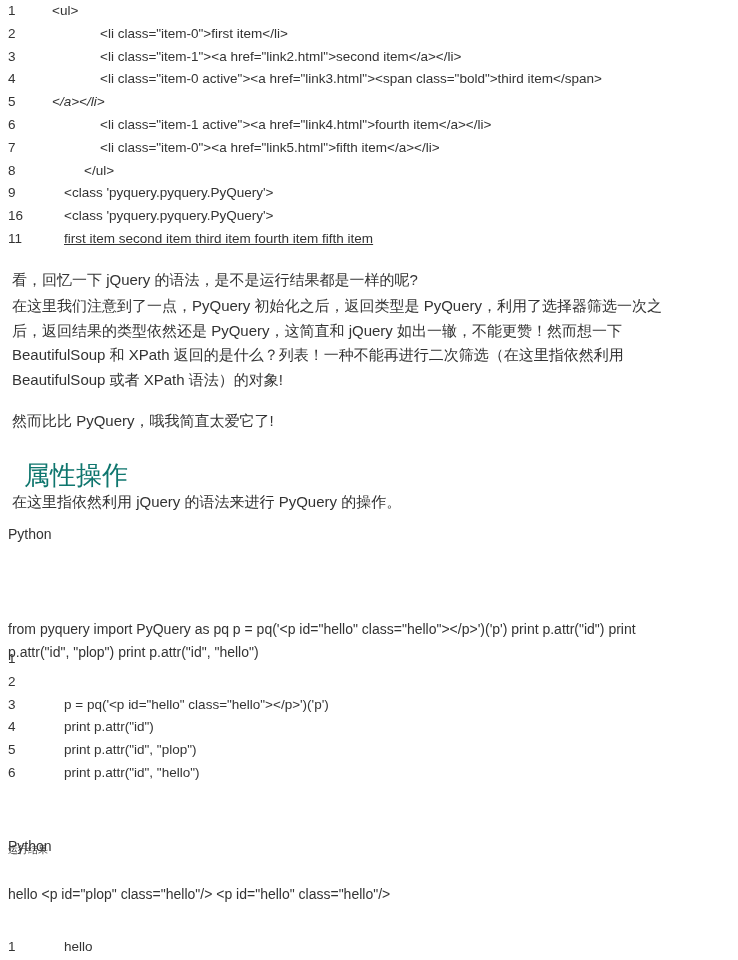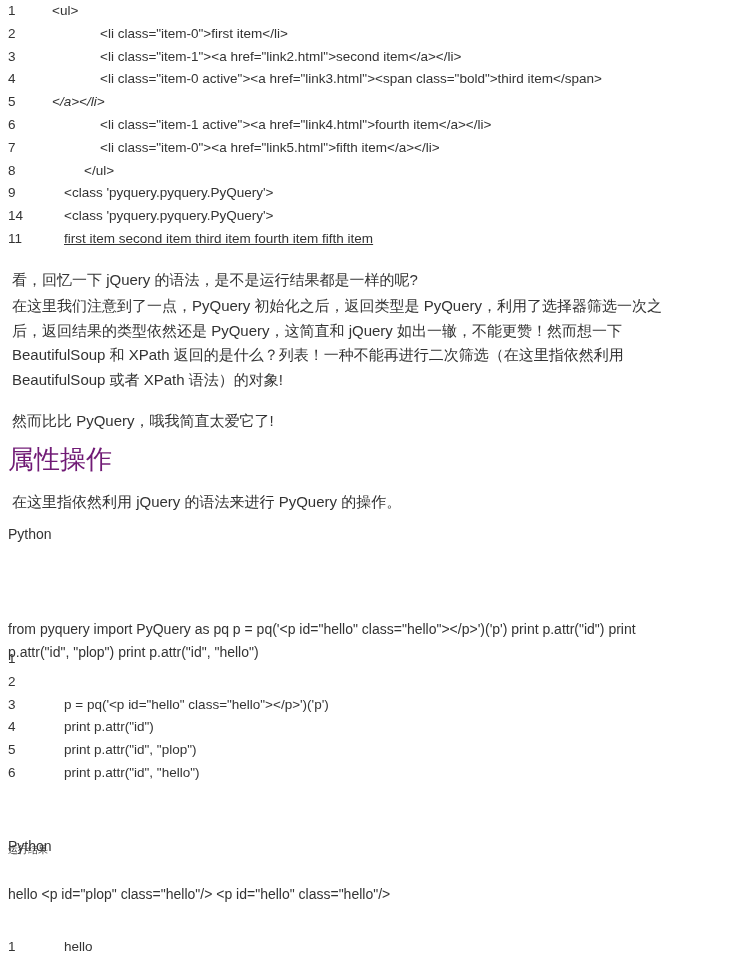--- a/index.html
+++ b/index.html
@@ -6,40 +6,40 @@
     body {
       width: 738px; height: 960px; overflow: hidden;
       font-family: "Liberation Sans", "DejaVu Sans", sans-serif;
       color: #333333; font-size: 14px;
     }
     .page { position: relative; padding: 0 8px; }
     .code-line { position: relative; height: 22.8px; line-height: 22.8px; font-size: 13.5px; white-space: pre; }
     .ln { position: absolute; left: 0; width: 40px; }
     .code { position: absolute; left: 56px; }
     .para { font-size: 15px; line-height: 24.5px; margin: 4px; }
-    .heading { font-size: 26px; color: #701a75; margin: 0; line-height: 34px; font-weight: normal; }
+    .heading { font-size: 26px; color: #0f766e; margin: 16px; line-height: 34px; font-weight: normal; }
     .label { font-size: 14px; line-height: 20px; margin: 0; }
     .flat { font-size: 14px; line-height: 22.8px; margin: 0; }
   </style>
 </head>
 <body>
 
 <div class="page">
 
   <div id="cb1" style="position:absolute; top:0; left:8px; width:720px;">
       <div class="code-line"><span class="ln">1</span><span class="code" style="left: 44px;">&lt;ul&gt;</span></div>
       <div class="code-line"><span class="ln">2</span><span class="code" style="left: 92px;">&lt;li class="item-0"&gt;first item&lt;/li&gt;</span></div>
       <div class="code-line"><span class="ln">3</span><span class="code" style="left: 92px;">&lt;li class="item-1"&gt;&lt;a href="link2.html"&gt;second item&lt;/a&gt;&lt;/li&gt;</span></div>
       <div class="code-line"><span class="ln">4</span><span class="code" style="left: 92px;">&lt;li class="item-0 active"&gt;&lt;a href="link3.html"&gt;&lt;span class="bold"&gt;third item&lt;/span&gt;</span></div>
       <div class="code-line"><span class="ln">5</span><span class="code" style="left: 44px; font-style: italic;">&lt;/a&gt;&lt;/li&gt;</span></div>
       <div class="code-line"><span class="ln">6</span><span class="code" style="left: 92px;">&lt;li class="item-1 active"&gt;&lt;a href="link4.html"&gt;fourth item&lt;/a&gt;&lt;/li&gt;</span></div>
       <div class="code-line"><span class="ln">7</span><span class="code" style="left: 92px;">&lt;li class="item-0"&gt;&lt;a href="link5.html"&gt;fifth item&lt;/a&gt;&lt;/li&gt;</span></div>
       <div class="code-line"><span class="ln">8</span><span class="code" style="left: 76px;">&lt;/ul&gt;</span></div>
       <div class="code-line"><span class="ln">9</span><span class="code" style="left: 56px;">&lt;class 'pyquery.pyquery.PyQuery'&gt;</span></div>
-      <div class="code-line"><span class="ln">14</span><span class="code" style="left: 56px;">&lt;class 'pyquery.pyquery.PyQuery'&gt;</span></div>
+      <div class="code-line"><span class="ln">16</span><span class="code" style="left: 56px;">&lt;class 'pyquery.pyquery.PyQuery'&gt;</span></div>
       <div class="code-line"><span class="ln">11</span><span class="code" style="left: 56px; text-decoration: underline;">first item second item third item fourth item fifth item</span></div>
     </div>
 
   <p class="para" style="position:absolute; top:264px; left:8px; width:660px;">看，回忆一下 jQuery 的语法，是不是运行结果都是一样的呢?</p>
 
   <p class="para" style="position:absolute; top:290px; left:8px; width:660px;">在这里我们注意到了一点，PyQuery 初始化之后，返回类型是 PyQuery，利用了选择器筛选一次之后，返回结果的类型依然还是 PyQuery，这简直和 jQuery 如出一辙，不能更赞！然而想一下 BeautifulSoup 和 XPath 返回的是什么？列表！一种不能再进行二次筛选（在这里指依然利用 BeautifulSoup 或者 XPath 语法）的对象!</p>
 
   <p class="para" style="position:absolute; top:405px; left:8px; width:660px;">然而比比 PyQuery，哦我简直太爱它了!</p>
 
   <h2 class="heading" style="position:absolute; top:442px; left:8px;">属性操作</h2>

